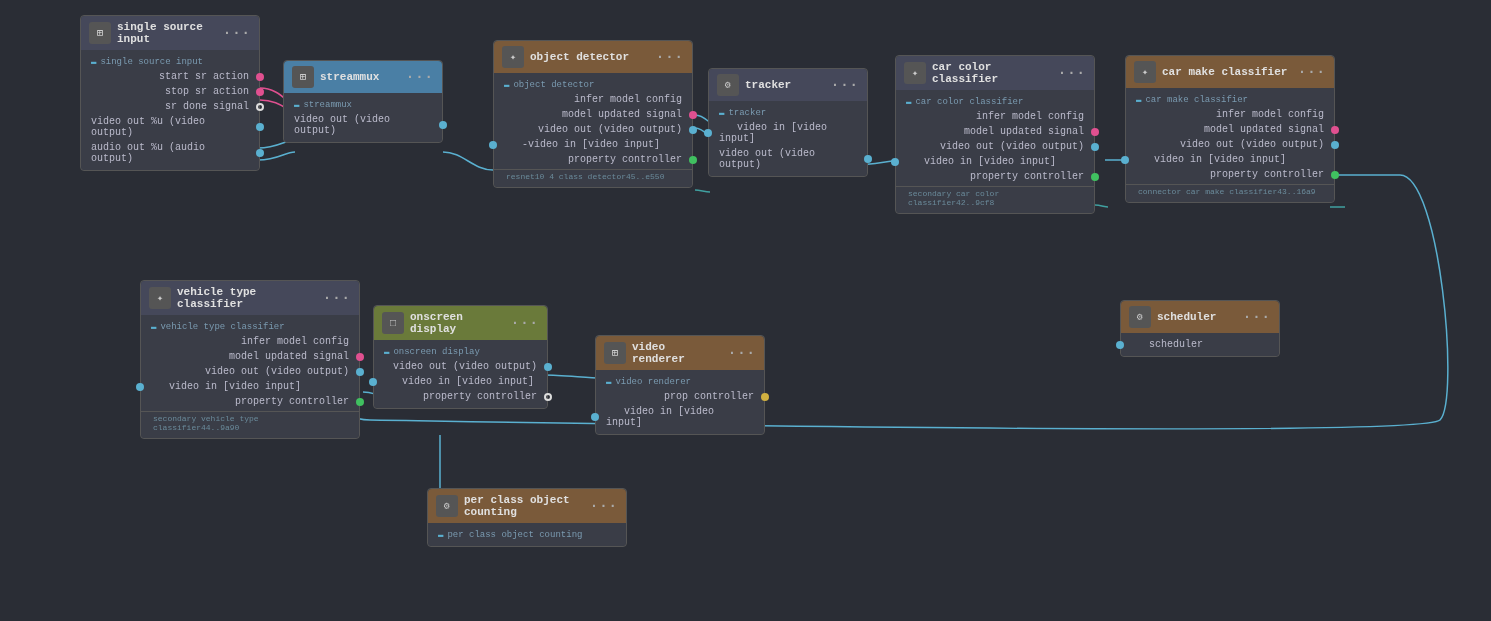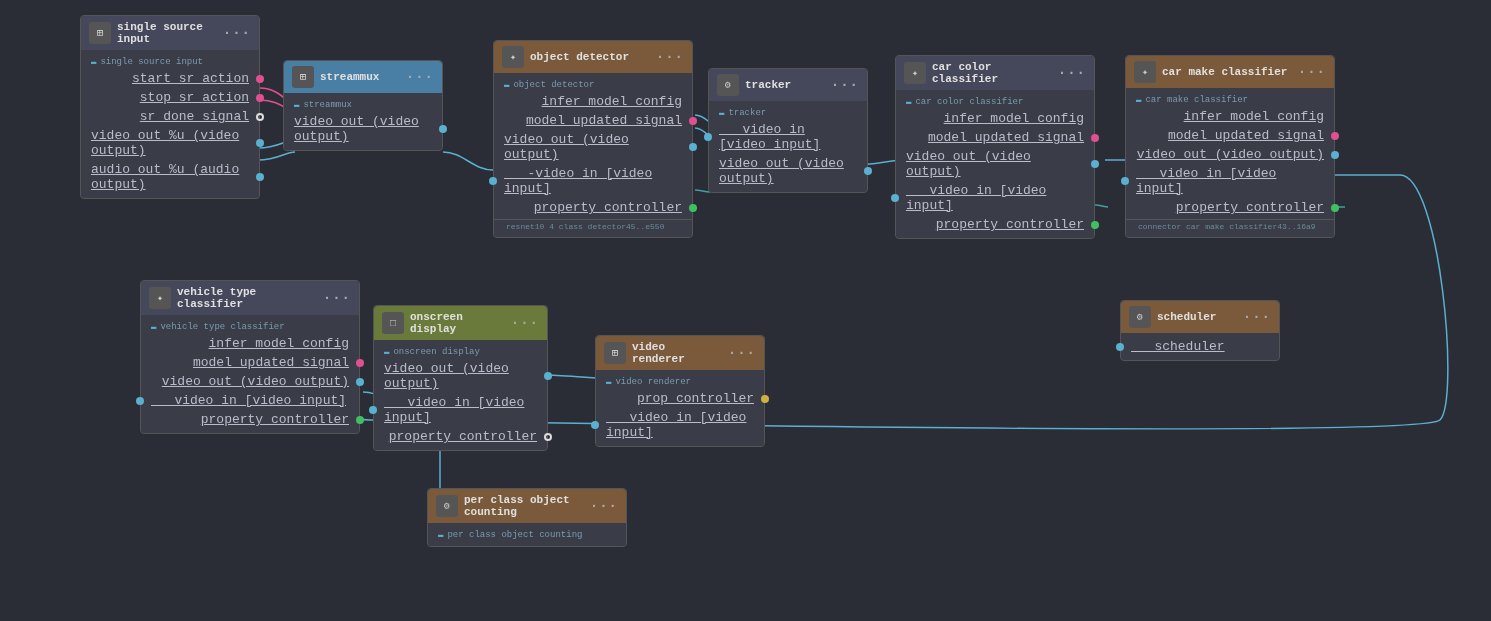--- a/index.html
+++ b/index.html
@@ -67,28 +67,27 @@
       color: #7a9ab0;
       font-size: 9px;
       padding: 3px 10px 2px 10px;
       display: flex;
       align-items: center;
       gap: 4px;
     }
 
     .node-row {
       color: #bbc;
-      font-size: 13px;
+      font-size: 10px;
       padding: 2px 10px;
       display: flex;
       align-items: center;
       justify-content: flex-end;
       gap: 4px;
       position: relative;
-      text-decoration: underline;
     }
 
     .node-row.left-port {
       justify-content: flex-start;
     }
 
     .port {
       width: 8px;
       height: 8px;
       border-radius: 50%;
@@ -290,20 +289,21 @@
       <span class="port port-blue port-right" style="top:50%; transform:translateY(-50%);"></span>
     </div>
     <div class="node-row left-port" style="position:relative;">
       <span class="port port-blue port-left" style="top:50%; transform:translateY(-50%);"></span>
       &nbsp;&nbsp;&nbsp;video in [video input]
     </div>
     <div class="node-row" style="position:relative;">
       property controller
       <span class="port port-green port-right" style="top:50%; transform:translateY(-50%);"></span>
     </div>
+    <div class="node-sub-label">secondary car color classifier42..9cf8</div>
   </div>
 </div>
 
 <div class="node" style="left:1125px; top:55px; width:210px;">
   <div class="node-header node-header-brown">
     <div class="node-icon">✦</div>
     <span>car make classifier</span>
     <span class="node-dots">···</span>
   </div>
   <div class="node-body">
@@ -351,20 +351,21 @@
       <span class="port port-blue port-right" style="top:50%; transform:translateY(-50%);"></span>
     </div>
     <div class="node-row left-port" style="position:relative;">
       <span class="port port-blue port-left" style="top:50%; transform:translateY(-50%);"></span>
       &nbsp;&nbsp;&nbsp;video in [video input]
     </div>
     <div class="node-row" style="position:relative;">
       property controller
       <span class="port port-green port-right" style="top:50%; transform:translateY(-50%);"></span>
     </div>
+    <div class="node-sub-label">secondary vehicle type classifier44..9a90</div>
   </div>
 </div>
 
 <div class="node" style="left:373px; top:305px; width:175px;">
   <div class="node-header node-header-olive">
     <div class="node-icon">□</div>
     <span>onscreen display</span>
     <span class="node-dots">···</span>
   </div>
   <div class="node-body">

